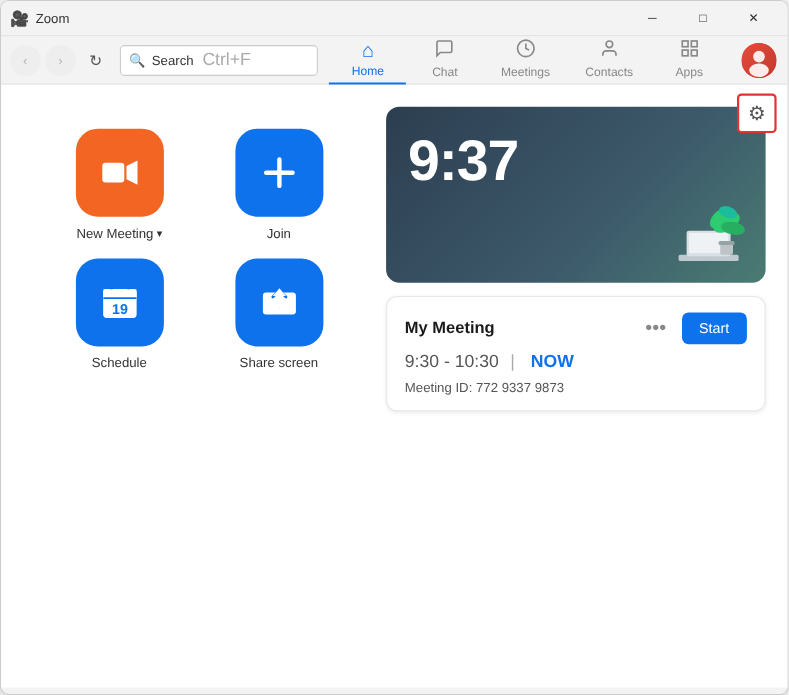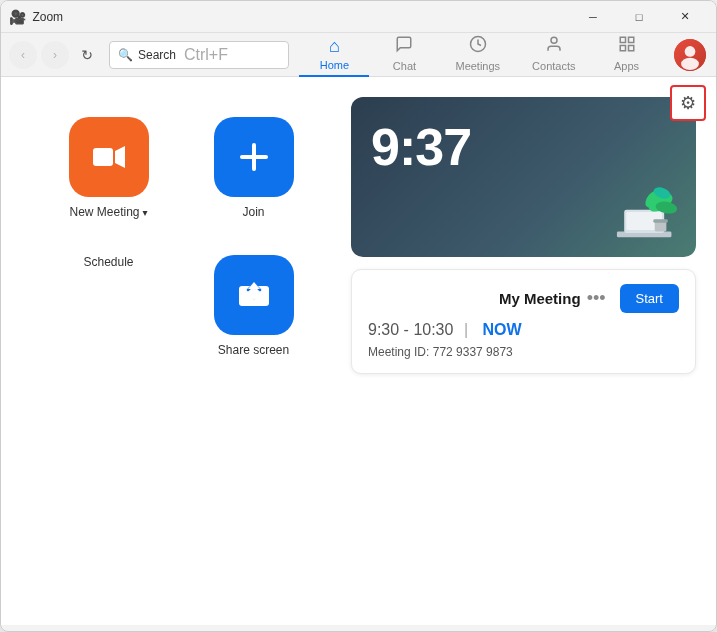--- a/index.html
+++ b/index.html
@@ -170,21 +170,21 @@
       padding: 30px 30px 20px 50px;
       display: flex;
       flex-direction: column;
       gap: 20px;
       position: relative;
     }
 
     .action-grid {
       display: grid;
       grid-template-columns: 1fr 1fr;
-      gap: 36px 30px;
+      gap: 16px 30px;
       margin-top: 10px;
     }
 
     .action-item {
       display: flex;
       flex-direction: column;
       align-items: center;
       cursor: pointer;
     }
 
@@ -267,21 +267,21 @@
       background: white;
       border: 1px solid #e8e8e8;
       border-radius: 10px;
       padding: 14px 16px;
       box-shadow: 0 1px 4px rgba(0,0,0,0.08);
     }
 
     .meeting-header {
       display: flex;
       align-items: center;
-      justify-content: flex-end;
+      justify-content: space-between;
       margin-bottom: 8px;
     }
 
     .meeting-title {
       font-size: 15px;
       font-weight: 600;
       color: #1a1a1a;
     }
 
     .meeting-actions {
@@ -461,20 +461,33 @@
           <button class="action-btn blue">
             <svg width="36" height="36" viewBox="0 0 36 36" fill="white">
               <rect x="16" y="4" width="4" height="28" rx="2"></rect>
               <rect x="4" y="16" width="28" height="4" rx="2"></rect>
             </svg>
           </button>
           <div class="action-label">Join</div>
         </div>
 
         <div class="action-item">
+          <button class="action-btn blue">
+            <svg width="34" height="34" viewBox="0 0 34 34" fill="none">
+              <rect x="2" y="5" width="30" height="26" rx="3" fill="white"></rect>
+              <rect x="2" y="5" width="30" height="9" rx="3" fill="white"></rect>
+              <rect x="2" y="5" width="30" height="7" fill="white"></rect>
+              <line x1="9" y1="2" x2="9" y2="9" stroke="#0e72ed" stroke-width="3" stroke-linecap="round"></line>
+              <line x1="25" y1="2" x2="25" y2="9" stroke="#0e72ed" stroke-width="3" stroke-linecap="round"></line>
+              <rect x="2" y="5" width="30" height="26" rx="3" stroke="#0e72ed" stroke-width="0" fill="white"></rect>
+
+              <text x="17" y="27" text-anchor="middle" font-size="13" font-weight="bold" fill="#0e72ed">19</text>
+              <line x1="2" y1="13" x2="32" y2="13" stroke="#0e72ed" stroke-width="1.5"></line>
+            </svg>
+          </button>
           <div class="action-label">Schedule</div>
         </div>
 
         <div class="action-item">
           <button class="action-btn blue">
             <svg width="34" height="34" viewBox="0 0 34 34" fill="none">
               <rect x="2" y="8" width="30" height="20" rx="3" fill="white"></rect>
               <polyline points="17,6 17,20" stroke="#0e72ed" stroke-width="2.5" stroke-linecap="round"></polyline>
               <polyline points="11,12 17,6 23,12" stroke="#0e72ed" stroke-width="2.5" stroke-linecap="round" stroke-linejoin="round" fill="none"></polyline>
 

